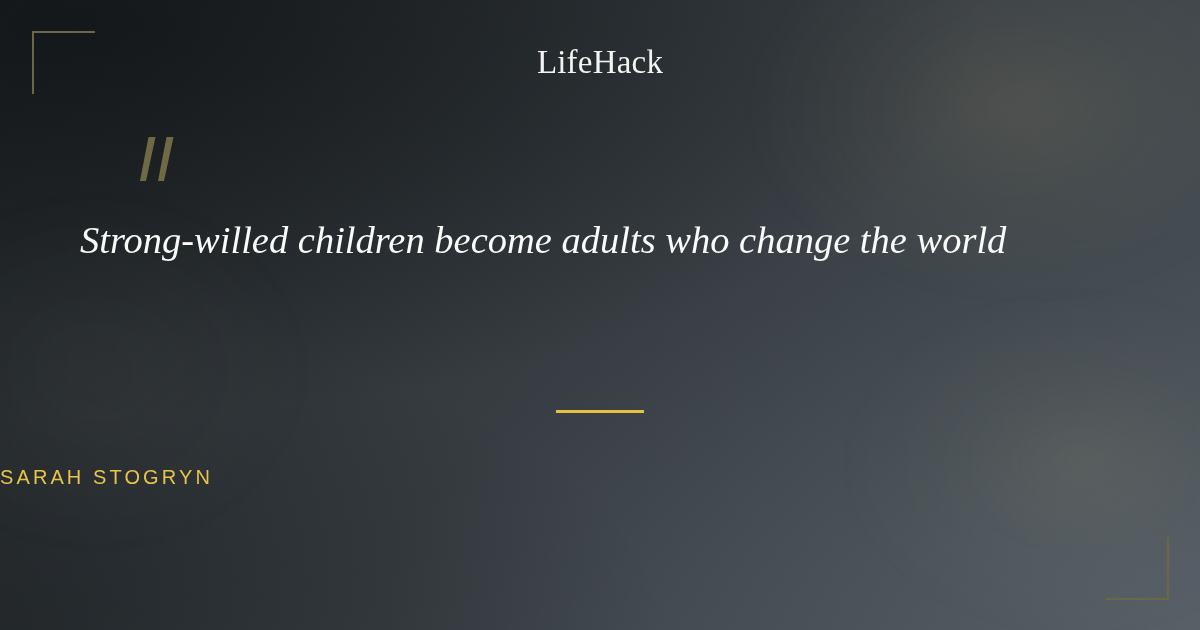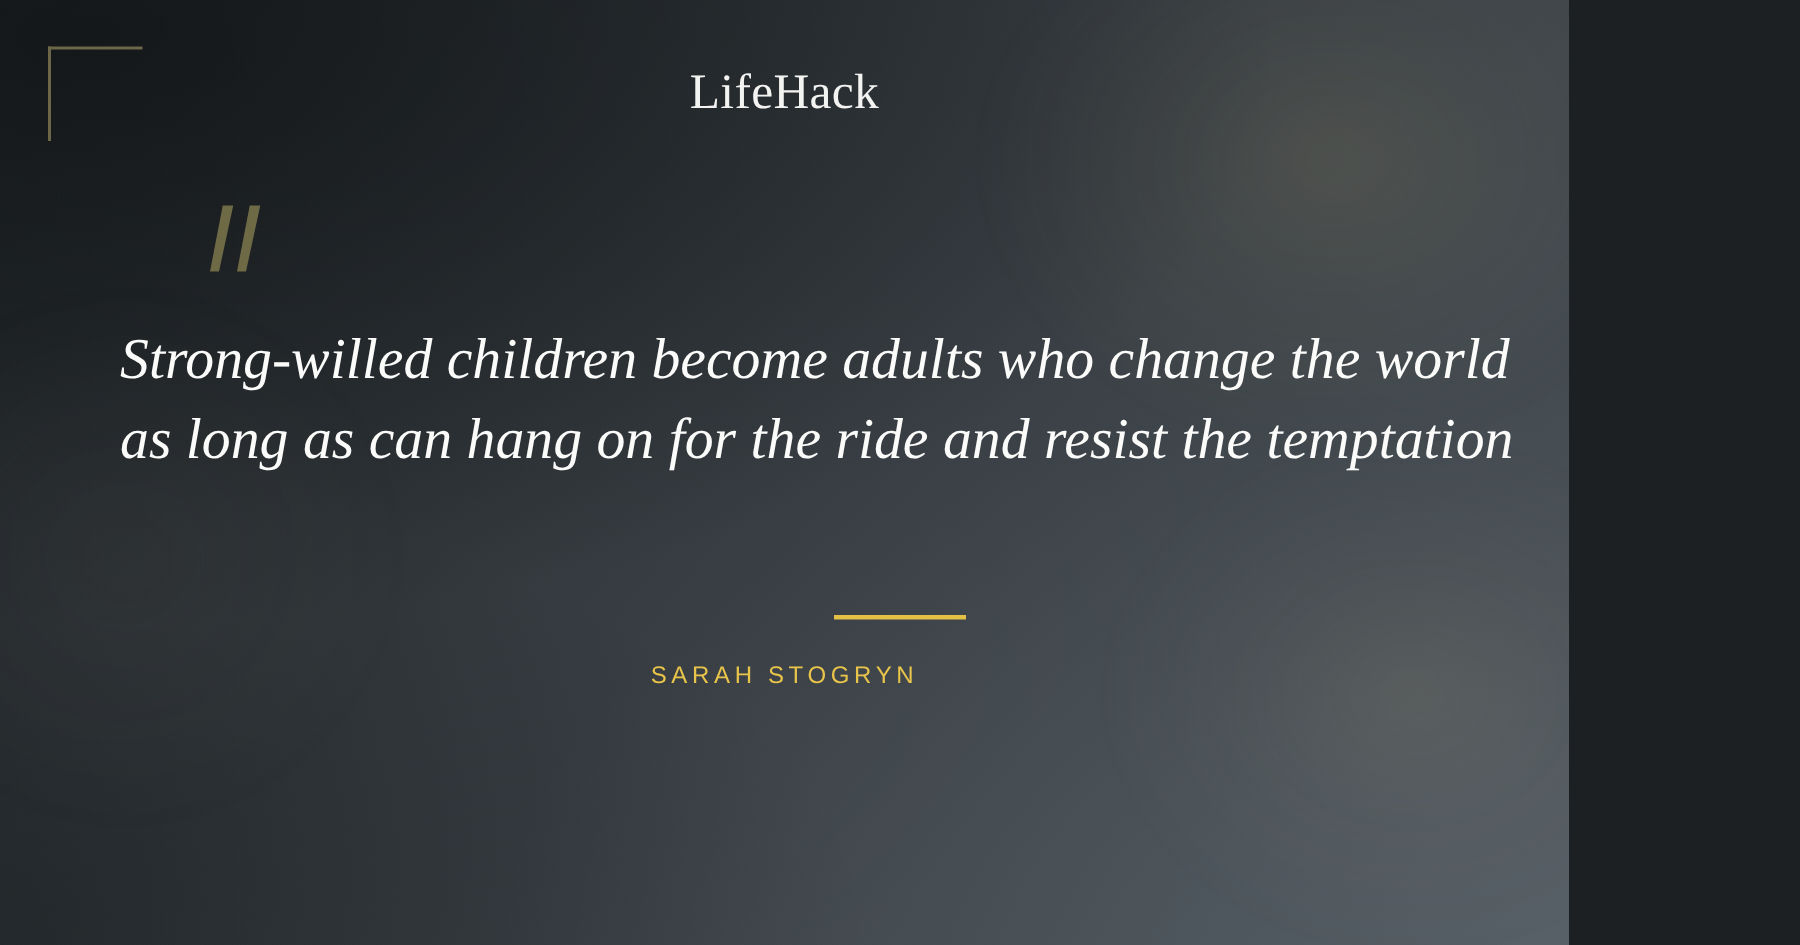--- a/index.html
+++ b/index.html
@@ -3,21 +3,21 @@
 <meta charset="utf-8">
 <style>
   html, body {
     margin: 0;
     padding: 0;
     background: #1c2022;
   }
 
   #card {
     position: relative;
-    width: 1046px;
+    width: 1200px;
     height: 630px;
     overflow: hidden;
     background: #363c40;
     font-family: "Liberation Sans", sans-serif;
   }
 
   
   .bg-base {
     position: absolute;
     inset: 0;
@@ -142,24 +142,24 @@
     width: 88px;
     height: 3px;
     background: #e4c044;
   }
 
   
   .author {
     position: absolute;
     left: 0;
     right: 0;
-    top: 438px;
-    text-align: center;
+    top: 464px;
+    text-align: left;
     font-family: "Liberation Sans", sans-serif;
-    font-size: 16px;
+    font-size: 20px;
     line-height: 26px;
     letter-spacing: 3.1px;
     color: #e8c44a;
   }
 </style>
 </head>
 <body>
 
 <div id="card">
 
@@ -177,20 +177,19 @@
 
   <div class="quote-mark">
     <svg width="60" height="72" viewBox="0 0 60 72" aria-hidden="true">
       <path d="M20.5 8 L27.5 8 L18.0 52 L12.0 52 Z" fill="#6f6a46"></path>
       <path d="M38.5 8 L45.5 8 L36.0 52 L30.0 52 Z" fill="#6f6a46"></path>
     </svg>
   </div>
 
   <div class="quote-block">
     <span class="quote-line">Strong-willed children become adults who change the world</span>
-    <span class="quote-line">as long as can hang on for the ride and resist the temptation</span>
   </div>
 
   <div class="divider"></div>
 
   <div class="author">SARAH STOGRYN</div>
 
 </div>
 
 </body></html>

